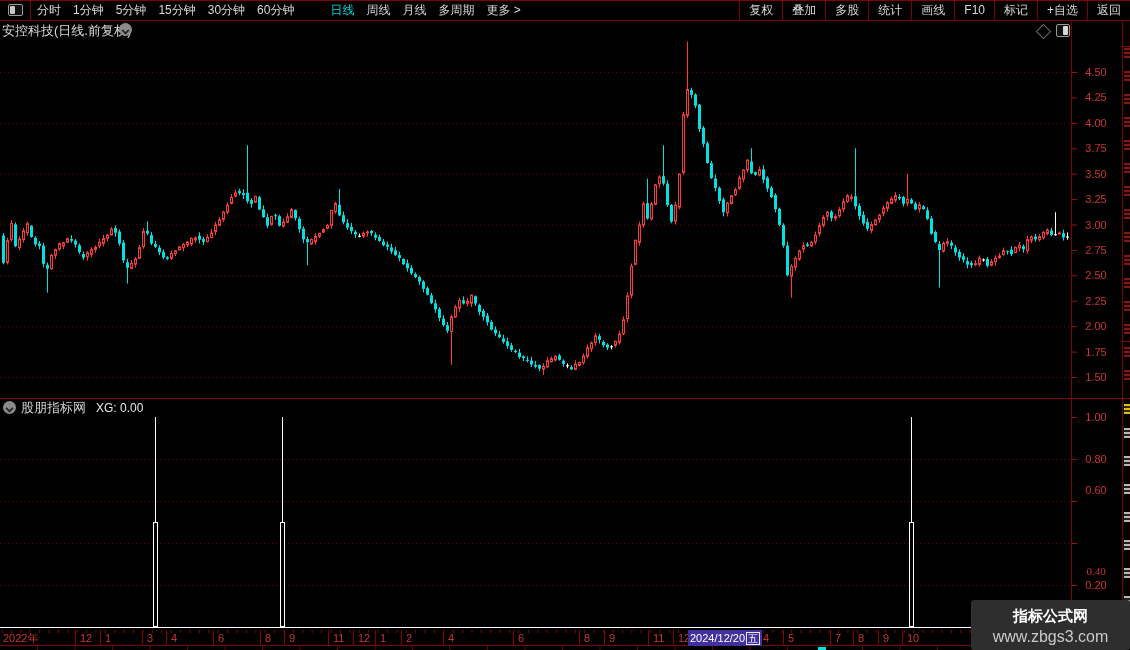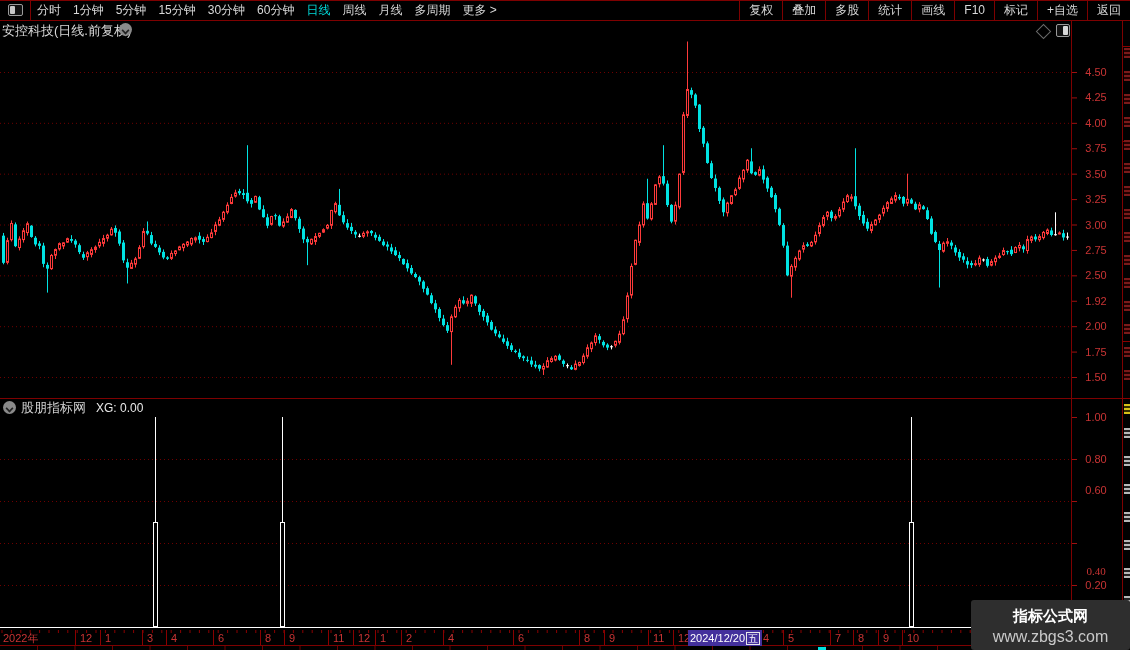--- a/index.html
+++ b/index.html
@@ -8,21 +8,21 @@
   
   .hline{position:absolute;height:1px;background:#7e0101;}
   .vline{position:absolute;width:1px;background:#7e0101;}
   
   #toolbar{position:absolute;left:0;top:0;width:1130px;height:20px;display:flex;align-items:center;}
   #win-icon{width:13px;height:10px;border:1px solid #9a9a9a;border-radius:2px;margin-left:8px;position:relative;background:#111;}
   #win-icon::after{content:"";position:absolute;left:1px;top:1px;bottom:1px;width:5px;background:#c8c8c8;border-radius:1px;}
   #tb-sep{width:1px;height:20px;background:#7e0101;margin-left:7px;}
   #periods{display:flex;align-items:center;height:20px;}
   .period{color:#d8d8d8;font-size:12px;padding:0 6px;line-height:20px;white-space:nowrap;cursor:default;}
-  .period.active{color:#00d8d8;}
+  .period.active{color:#00d8d8;margin-left:24px;}
   #rbtns{position:absolute;right:0;top:0;height:20px;display:flex;}
   .rbtn{color:#d8d8d8;font-size:12px;line-height:20px;padding:0 9px;border-left:1px solid #7e0101;white-space:nowrap;}
   
   #titlebar{position:absolute;left:0;top:21px;width:1130px;height:18px;}
   #sym-title{position:absolute;left:2px;top:1px;color:#d8d8d8;font-size:13px;white-space:nowrap;}
   .circ-chev{position:absolute;width:13px;height:13px;border-radius:50%;background:#8a8a8a;}
   .circ-chev::after{content:"";position:absolute;left:3px;top:4px;width:5px;height:5px;border:solid #222;border-width:0 2px 2px 0;transform:rotate(45deg) scale(.8);}
   #diamond{position:absolute;left:1038px;top:5px;width:9px;height:9px;border:1px solid #6a6a6a;transform:rotate(45deg);}
   #panel-icon{position:absolute;left:1056px;top:3px;width:12px;height:11px;border:1px solid #9a9a9a;border-radius:2px;background:#111;}
   #panel-icon::after{content:"";position:absolute;right:1px;top:1px;bottom:1px;width:5px;background:#d8d8d8;border-radius:1px;}
@@ -917,21 +917,21 @@
 
 <div class="axlab" style="top: 66px;">4.50</div>
     <div class="axlab" style="top: 91.4175px;">4.25</div>
     <div class="axlab" style="top: 116.835px;">4.00</div>
     <div class="axlab" style="top: 142.252px;">3.75</div>
     <div class="axlab" style="top: 167.67px;">3.50</div>
     <div class="axlab" style="top: 193.088px;">3.25</div>
     <div class="axlab" style="top: 218.505px;">3.00</div>
     <div class="axlab" style="top: 243.923px;">2.75</div>
     <div class="axlab" style="top: 269.34px;">2.50</div>
-    <div class="axlab" style="top: 294.757px;">1.92</div>
+    <div class="axlab" style="top: 294.757px;">2.25</div>
     <div class="axlab" style="top: 320.175px;">2.00</div>
     <div class="axlab" style="top: 345.592px;">1.75</div>
     <div class="axlab" style="top: 371.01px;">1.50</div>
     <div class="axlab" style="top: 411px;">1.00</div>
     <div class="axlab" style="top: 453px;">0.80</div>
     <div class="axlab" style="top: 484px;">0.60</div>
     <div class="axlab" style="top: 565px; font-family: Liberation Serif, serif;">0.40</div>
     <div class="axlab" style="top: 579px;">0.20</div>
   </div>
 

